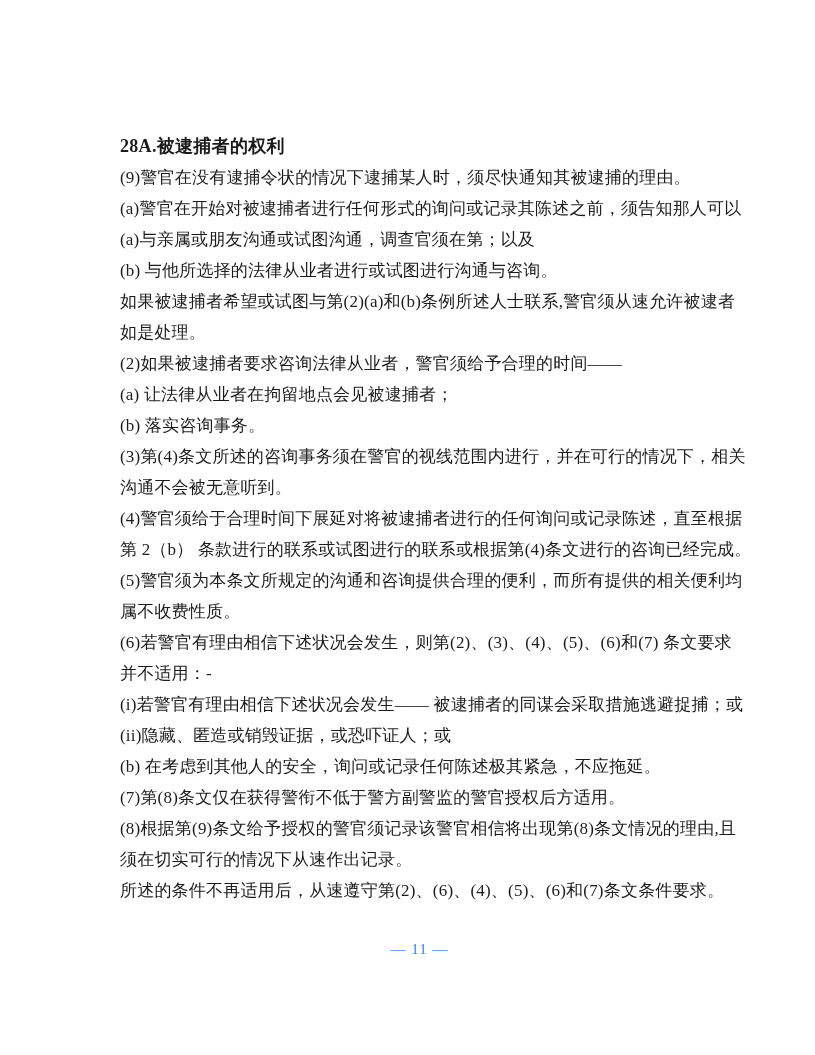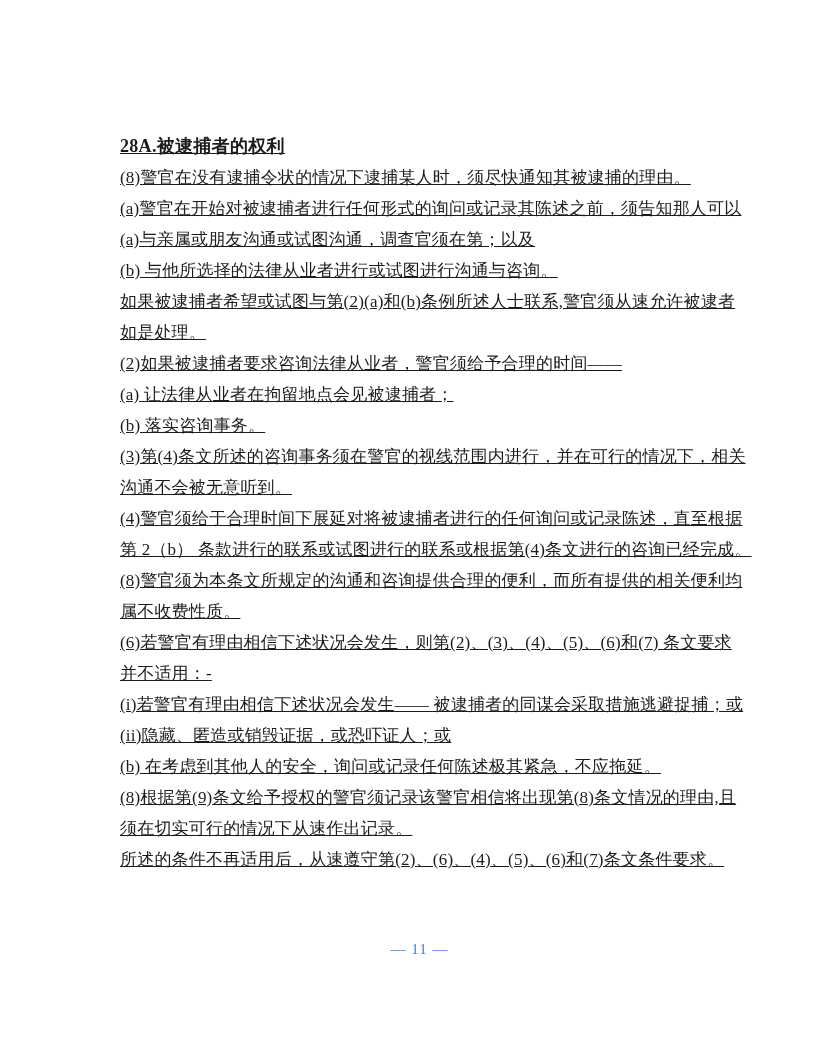--- a/index.html
+++ b/index.html
@@ -14,21 +14,20 @@
     height: 1055px;
     background: #ffffff;
     overflow: hidden;
     color: #1c1c1c;
   }
   .doc {
     position: absolute;
     left: 120px;
     top: 131px;
     width: 600px;
-    text-decoration: underline;
   }
   .doc-title {
     font-weight: bold;
     font-size: 18px;
     line-height: 31px;
     white-space: nowrap;
     letter-spacing: 0.3px;
   }
   .doc-line {
     font-size: 17px;
@@ -47,38 +46,39 @@
     letter-spacing: 1px;
     margin-left: 12px;
   }
 </style>
 </head>
 <body>
 
 <div class="page">
   <div class="doc">
     <div class="doc-title">28A.被逮捕者的权利</div>
-    <div class="doc-line">(8)警官在没有逮捕令状的情况下逮捕某人时，须尽快通知其被逮捕的理由。</div>
+    <div class="doc-line">(9)警官在没有逮捕令状的情况下逮捕某人时，须尽快通知其被逮捕的理由。</div>
     <div class="doc-line">(a)警官在开始对被逮捕者进行任何形式的询问或记录其陈述之前，须告知那人可以</div>
     <div class="doc-line">(a)与亲属或朋友沟通或试图沟通，调查官须在第；以及</div>
     <div class="doc-line">(b) 与他所选择的法律从业者进行或试图进行沟通与咨询。</div>
     <div class="doc-line">如果被逮捕者希望或试图与第(2)(a)和(b)条例所述人士联系,警官须从速允许被逮者</div>
     <div class="doc-line">如是处理。</div>
     <div class="doc-line">(2)如果被逮捕者要求咨询法律从业者，警官须给予合理的时间——</div>
     <div class="doc-line">(a) 让法律从业者在拘留地点会见被逮捕者；</div>
     <div class="doc-line">(b) 落实咨询事务。</div>
     <div class="doc-line">(3)第(4)条文所述的咨询事务须在警官的视线范围内进行，并在可行的情况下，相关</div>
     <div class="doc-line">沟通不会被无意听到。</div>
     <div class="doc-line">(4)警官须给于合理时间下展延对将被逮捕者进行的任何询问或记录陈述，直至根据</div>
     <div class="doc-line">第 2（b） 条款进行的联系或试图进行的联系或根据第(4)条文进行的咨询已经完成。</div>
-    <div class="doc-line">(8)警官须为本条文所规定的沟通和咨询提供合理的便利，而所有提供的相关便利均</div>
+    <div class="doc-line">(5)警官须为本条文所规定的沟通和咨询提供合理的便利，而所有提供的相关便利均</div>
     <div class="doc-line">属不收费性质。</div>
     <div class="doc-line">(6)若警官有理由相信下述状况会发生，则第(2)、(3)、(4)、(5)、(6)和(7) 条文要求</div>
     <div class="doc-line">并不适用：-</div>
     <div class="doc-line">(i)若警官有理由相信下述状况会发生—— 被逮捕者的同谋会采取措施逃避捉捕；或</div>
     <div class="doc-line">(ii)隐藏、匿造或销毁证据，或恐吓证人；或</div>
     <div class="doc-line">(b) 在考虑到其他人的安全，询问或记录任何陈述极其紧急，不应拖延。</div>
+    <div class="doc-line">(7)第(8)条文仅在获得警衔不低于警方副警监的警官授权后方适用。</div>
     <div class="doc-line">(8)根据第(9)条文给予授权的警官须记录该警官相信将出现第(8)条文情况的理由,且</div>
     <div class="doc-line">须在切实可行的情况下从速作出记录。</div>
     <div class="doc-line">所述的条件不再适用后，从速遵守第(2)、(6)、(4)、(5)、(6)和(7)条文条件要求。</div>
   </div>
   <div class="page-number">— 11 —</div>
 </div>
 
 </body></html>

